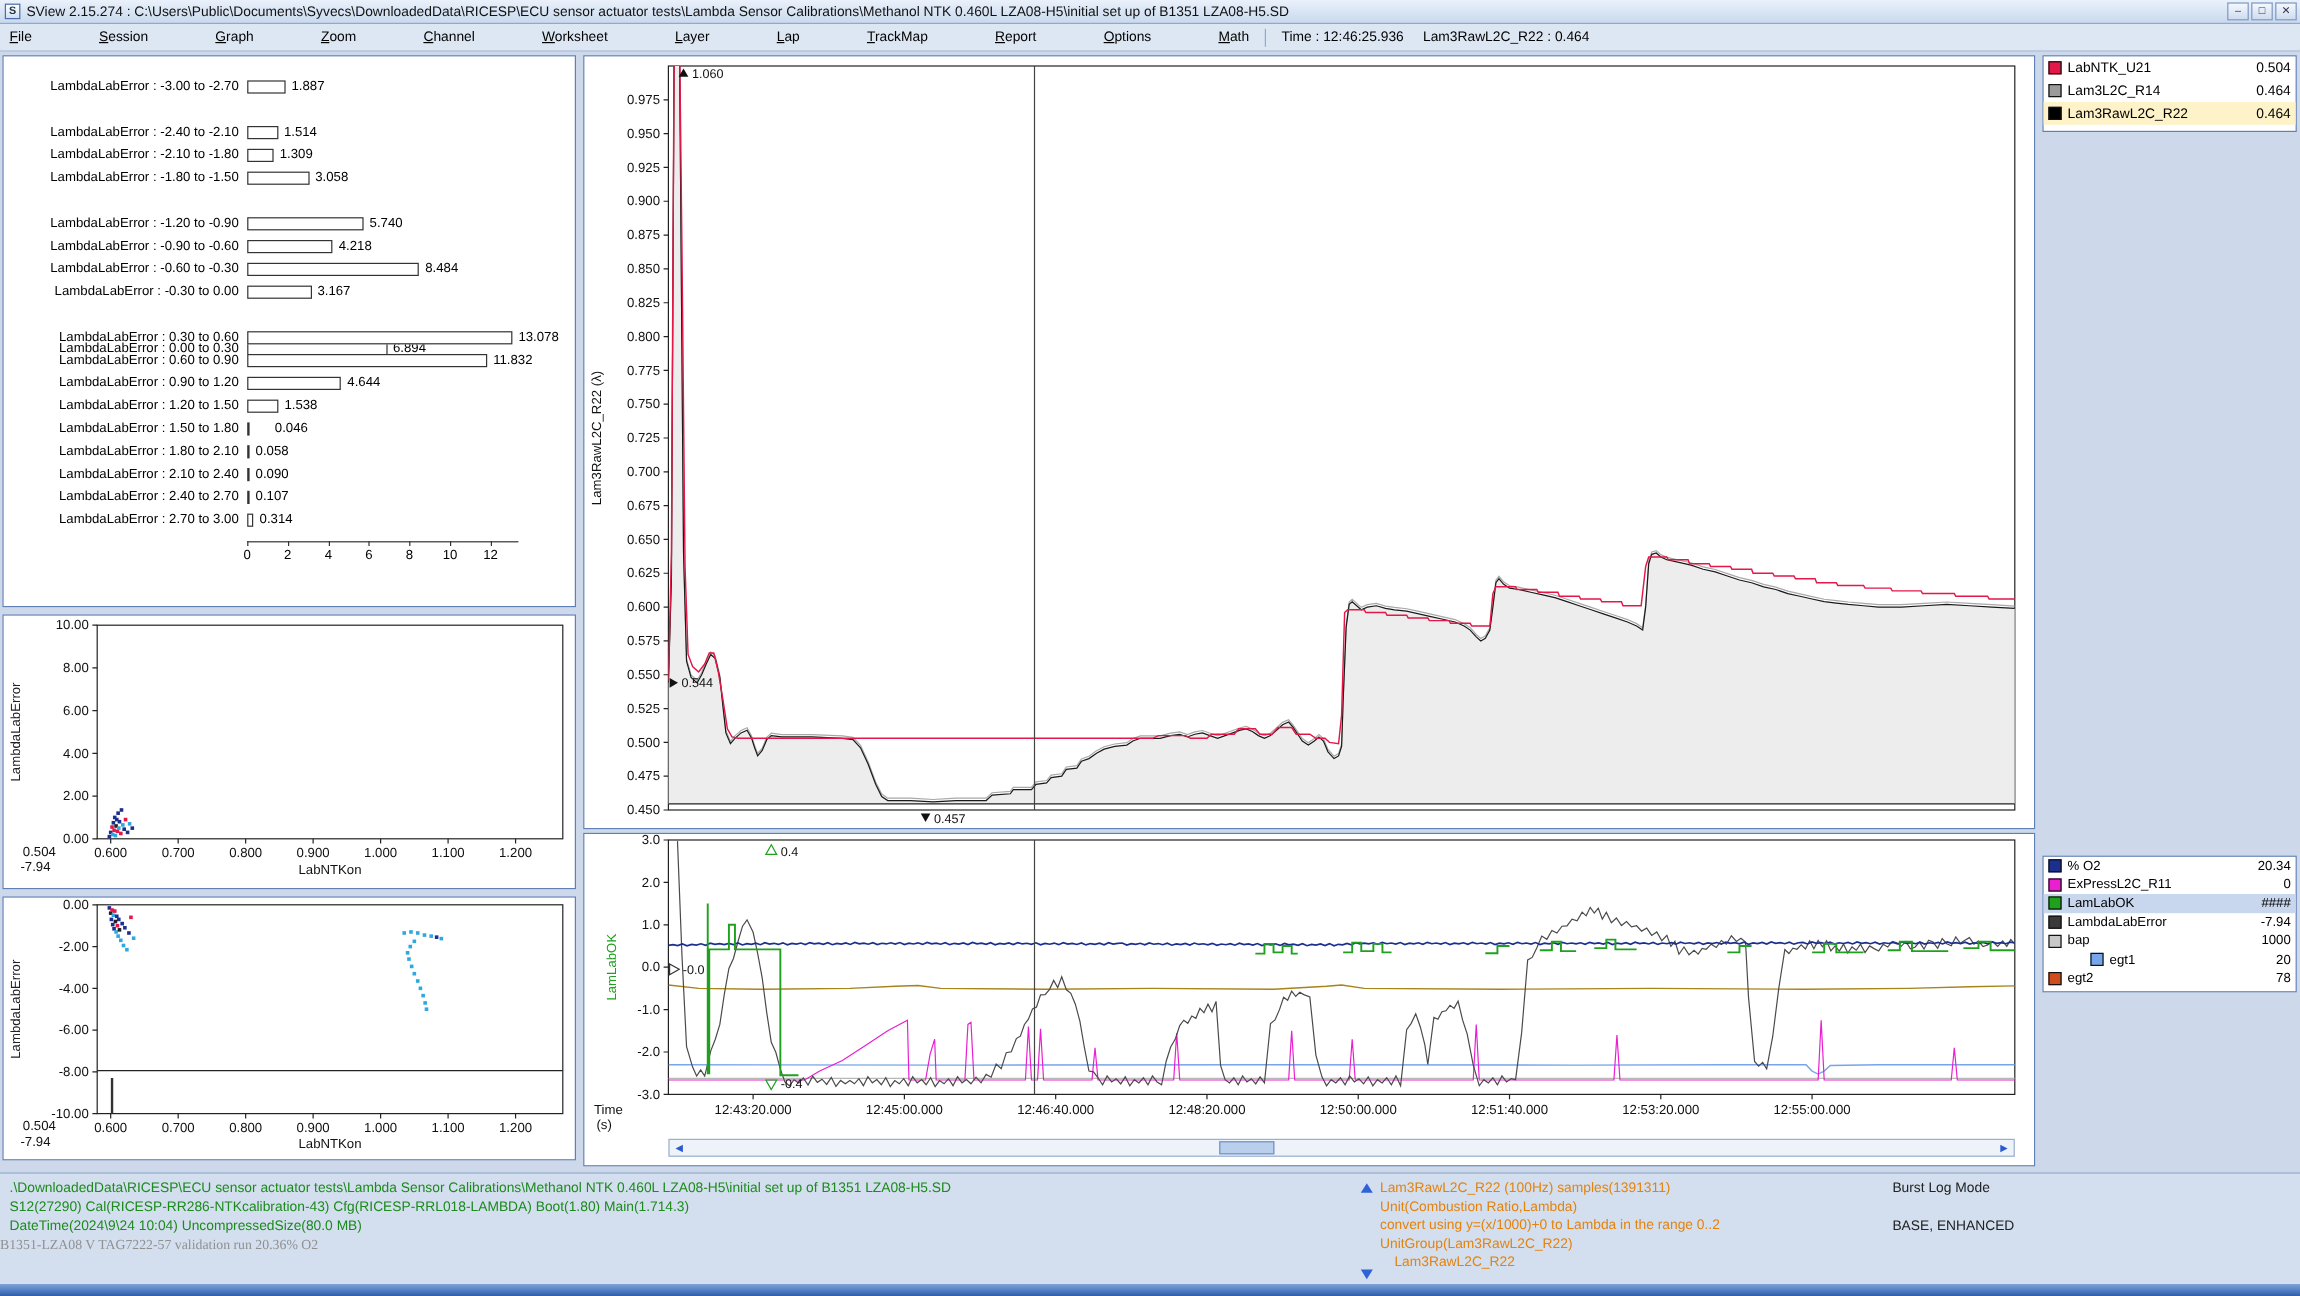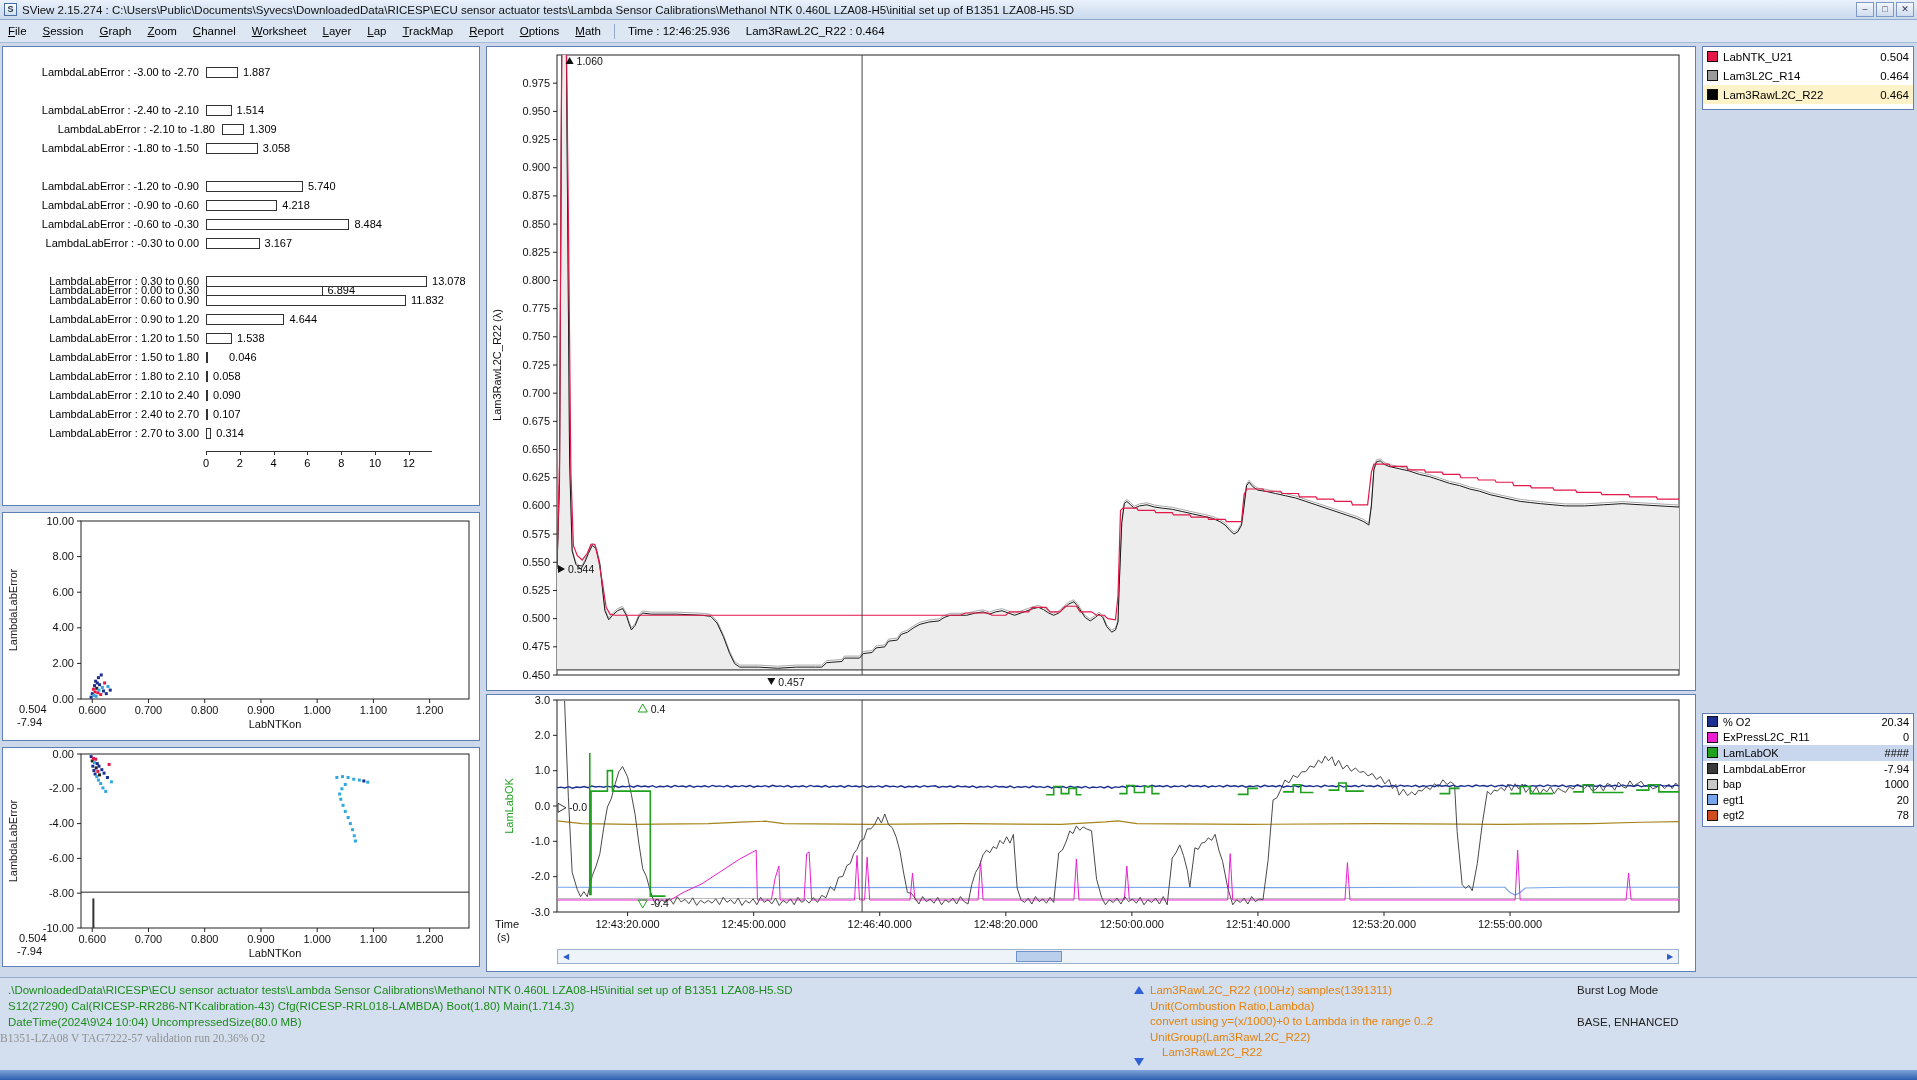--- a/index.html
+++ b/index.html
@@ -10,21 +10,21 @@
     display:flex; align-items:center; font-size:11.5px; color:#111; }
   .app-icon { width:13px; height:13px; margin:0 5px 0 4px; border:1px solid #4a6da8;
     background:linear-gradient(#fdfefe,#cfe0f2); font-size:9px; line-height:11px; text-align:center;
     color:#234; font-weight:bold; flex:none; }
   .title-text { flex:1; white-space:nowrap; overflow:hidden; }
   .win-btns { display:flex; gap:2px; margin-right:3px; }
   .win-btn { width:18px; height:15px; border:1px solid #7d99c4; background:linear-gradient(#f4f8fd,#cfdcee);
     font-size:9px; line-height:13px; text-align:center; color:#335; }
   .menubar { position:absolute; left:0; top:20px; width:1917px; height:23px; background:#dde7f4;
     border-bottom:1px solid #a7bad6; display:flex; align-items:center; font-size:11.5px; color:#000; }
-  .menu-items { display:flex; }
+  .menu-items { display:flex;gap:40px; }
   .menu-item { padding:3px 8px; white-space:nowrap; }
   .menu-sep { width:1px; height:15px; background:#93a9c9; margin:0 5px; }
   .menu-status { padding:3px 8px; white-space:nowrap; }
   .gap { display:inline-block; width:16px; }
   .panel { position:absolute; background:#fff; border:1px solid #5f7fb5; }
   #hist-panel  { left:2px; top:46px;  width:478px; height:460px; }
   #scatter1    { left:2px; top:512px; width:478px; height:229px; }
   #scatter2    { left:2px; top:747px; width:478px; height:220px; }
   #main-panel  { left:486px; top:46px;  width:1210px; height:645px; }
   #lower-panel { left:486px; top:694px; width:1210px; height:278px; }
@@ -100,21 +100,21 @@
     <div class="hist-row" style="top: 16px;">
       <div class="hist-label">LambdaLabError : -3.00 to -2.70</div>
       <div class="hist-bar" style="left: 203px; width: 31.8903px;"></div>
       <div class="hist-val" style="left: 239.89px;">1.887</div>
     </div>
     <div class="hist-row" style="top: 54px;">
       <div class="hist-label">LambdaLabError : -2.40 to -2.10</div>
       <div class="hist-bar" style="left: 203px; width: 25.5866px;"></div>
       <div class="hist-val" style="left: 233.587px;">1.514</div>
     </div>
-    <div class="hist-row" style="top: 73px; margin-left: 16px;">
+    <div class="hist-row" style="top: 73px;">
       <div class="hist-label">LambdaLabError : -2.10 to -1.80</div>
       <div class="hist-bar" style="left: 203px; width: 22.1221px;"></div>
       <div class="hist-val" style="left: 230.122px;">1.309</div>
     </div>
     <div class="hist-row" style="top: 92px;">
       <div class="hist-label">LambdaLabError : -1.80 to -1.50</div>
       <div class="hist-bar" style="left: 203px; width: 51.6802px;"></div>
       <div class="hist-val" style="left: 259.68px;">3.058</div>
     </div>
     <div class="hist-row" style="top: 130px;">
@@ -521,21 +521,21 @@
     <div class="legend-row" style="height: 15.6px;">
       <div class="swatch" style="background: rgb(58, 58, 58);"></div>
       <div class="legend-name">LambdaLabError</div>
       <div class="legend-value">-7.94</div>
     </div>
     <div class="legend-row" style="height: 15.6px;">
       <div class="swatch" style="background: rgb(200, 200, 200);"></div>
       <div class="legend-name">bap</div>
       <div class="legend-value">1000</div>
     </div>
-    <div class="legend-row" style="height: 15.6px;">
+    <div class="legend-row" style="height: 15.6px; margin-left: 35px;">
       <div class="swatch" style="background: rgb(118, 165, 234);"></div>
       <div class="legend-name">egt1</div>
       <div class="legend-value">20</div>
     </div>
     <div class="legend-row" style="height: 15.6px;">
       <div class="swatch" style="background: rgb(207, 76, 31);"></div>
       <div class="legend-name">egt2</div>
       <div class="legend-value">78</div>
     </div>
   </div>

